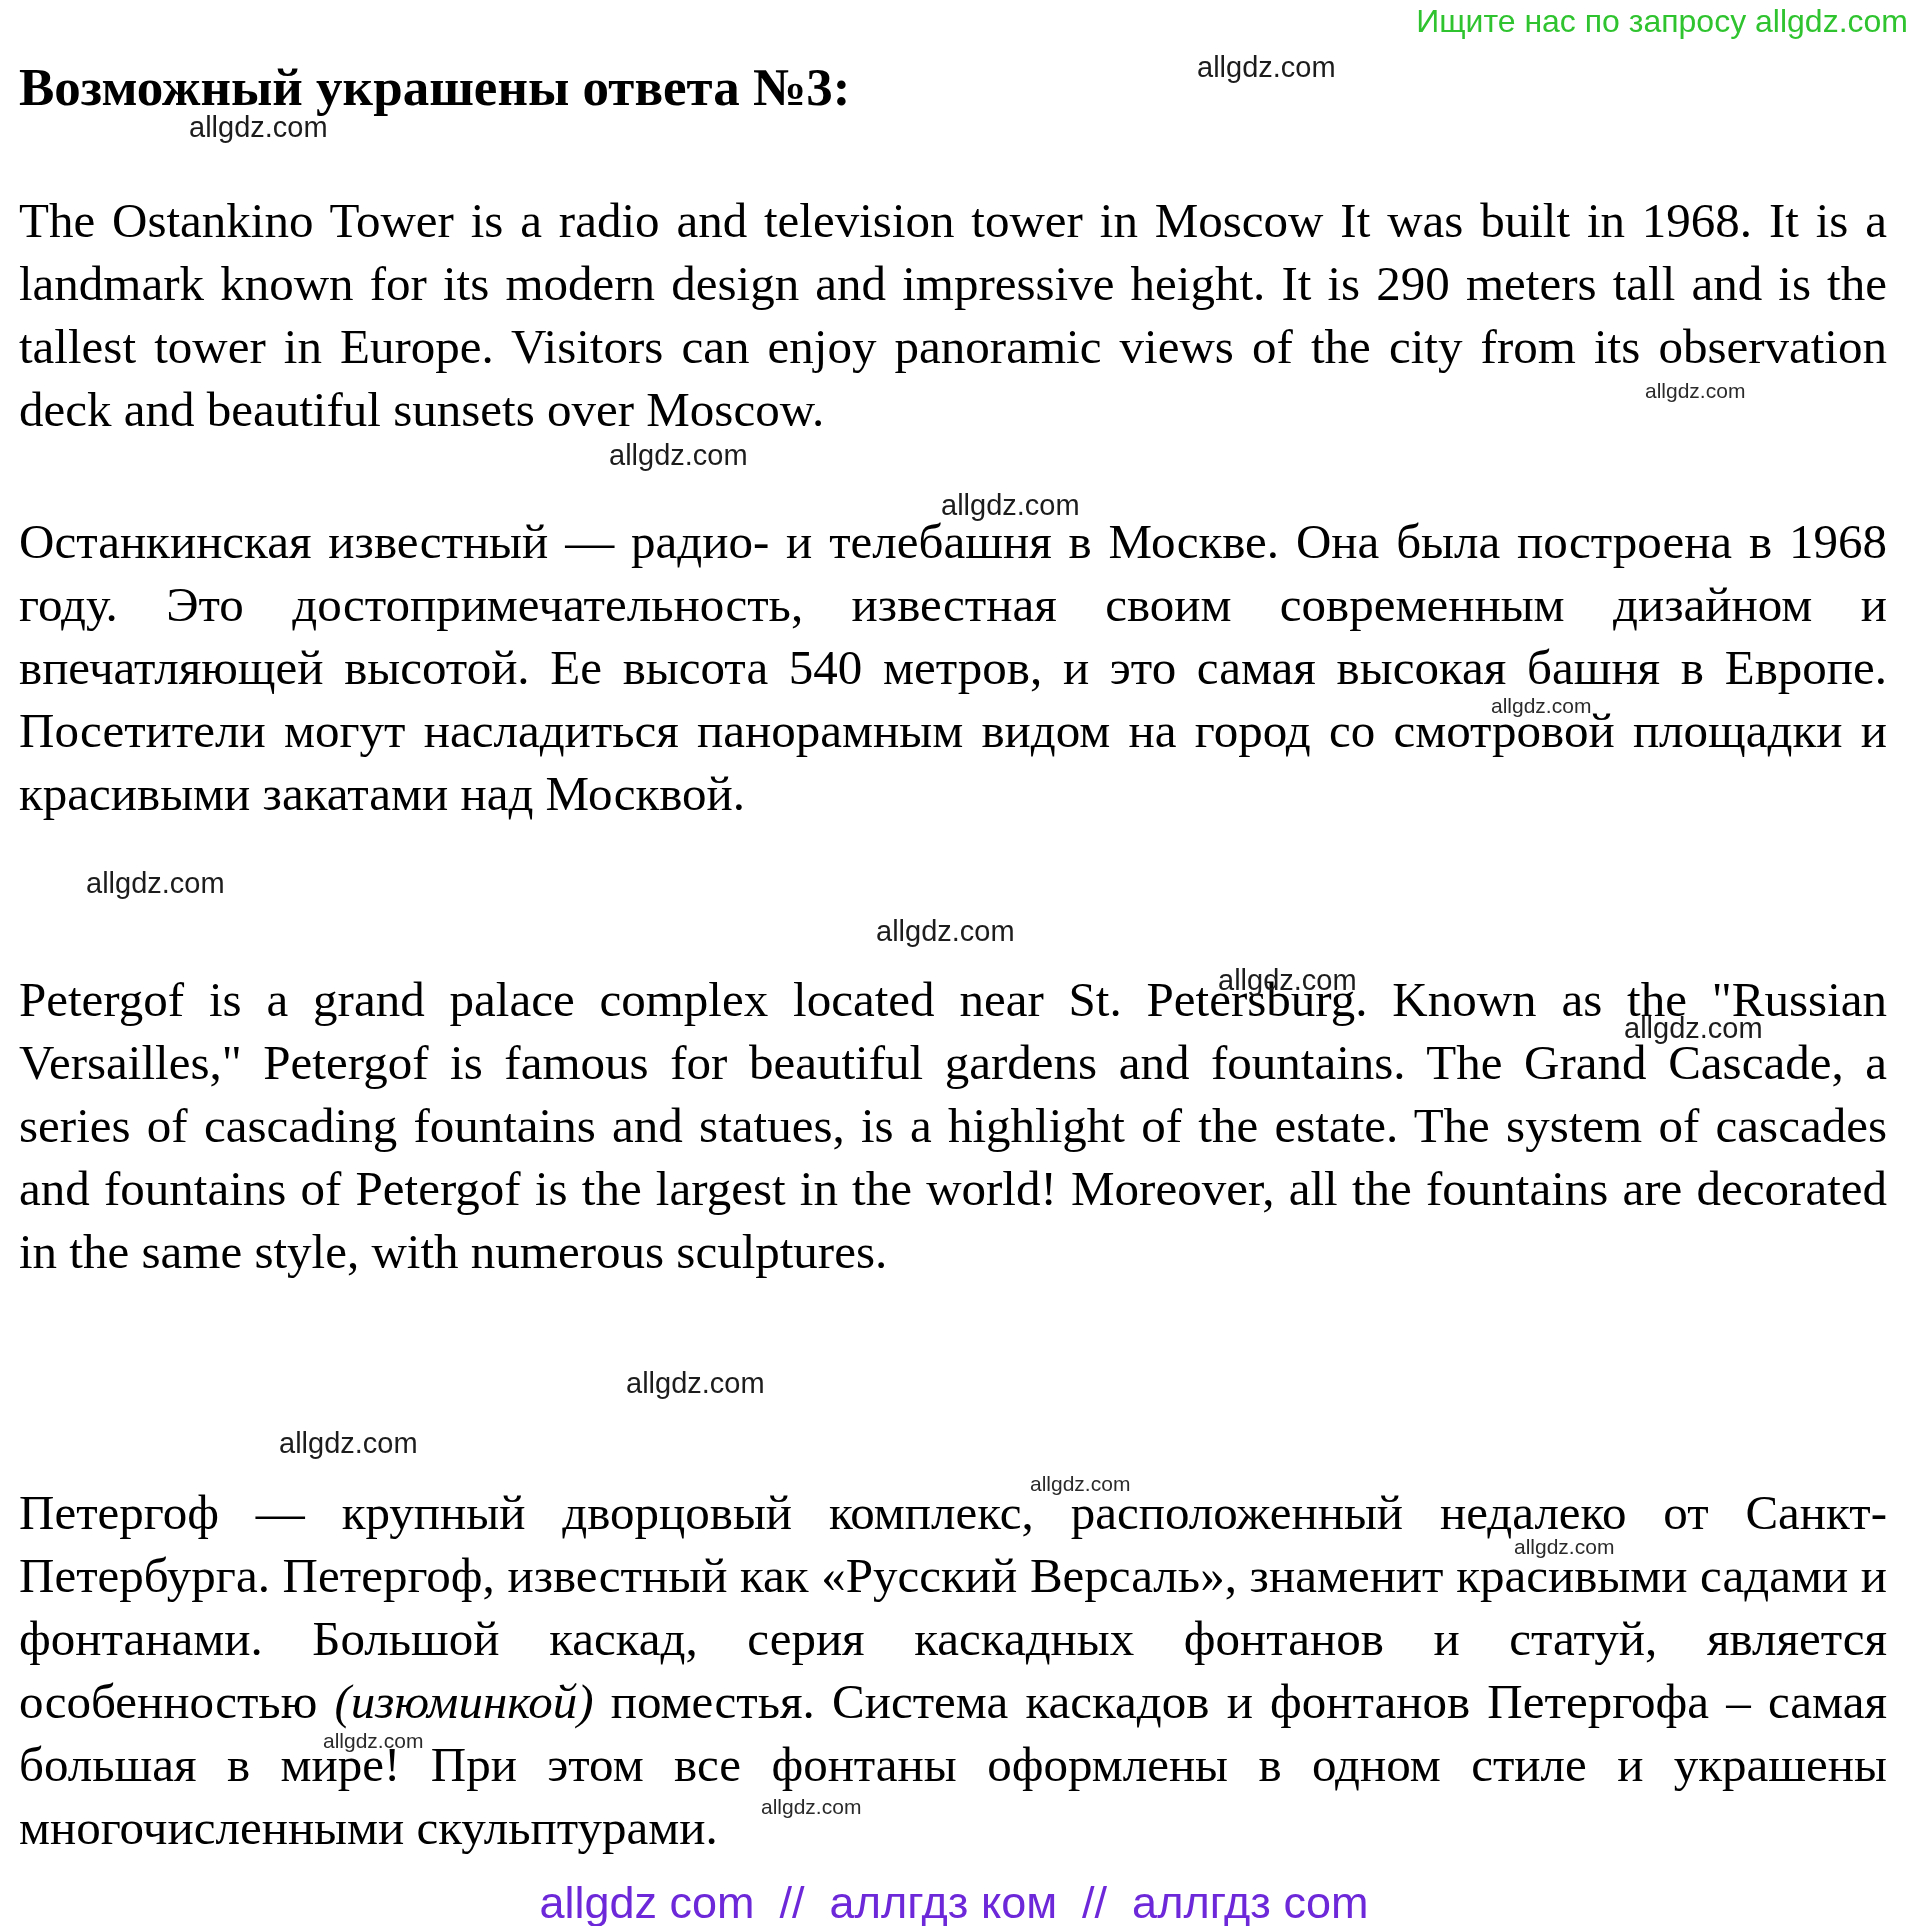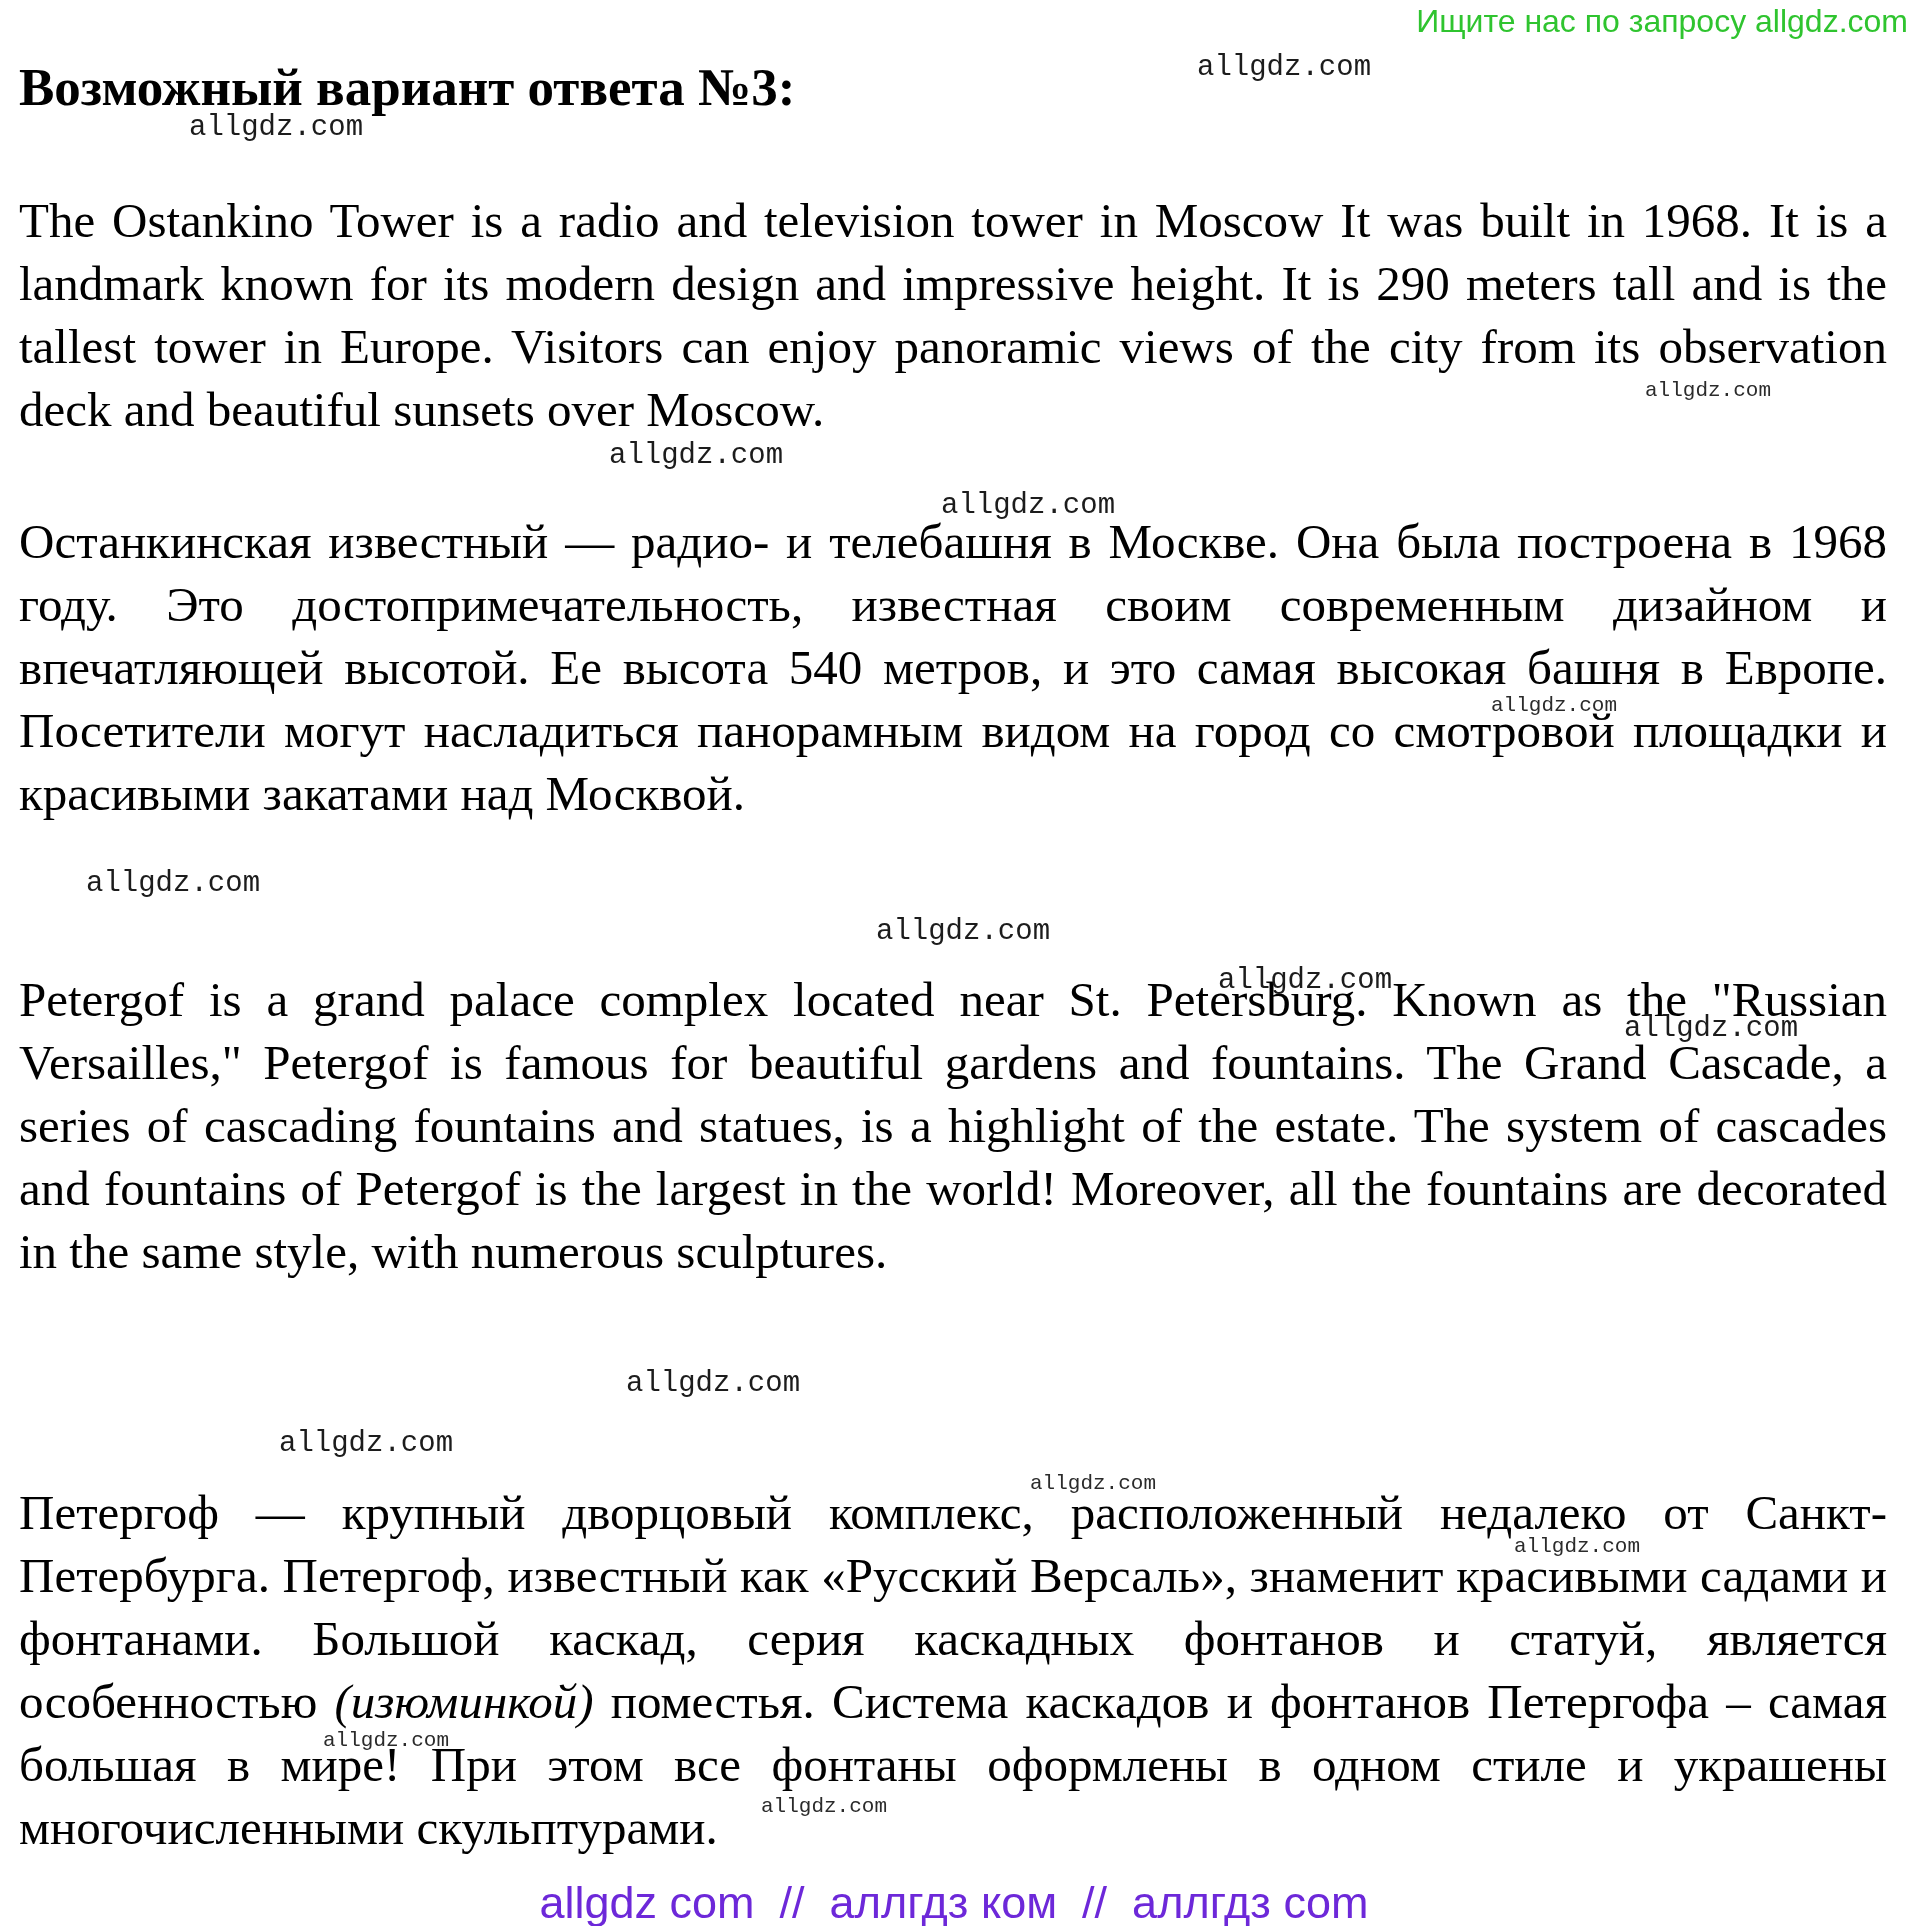--- a/index.html
+++ b/index.html
@@ -41,21 +41,21 @@
     text-align: justify;
   }
   #para-en1 { top: 189px; }
   #para-ru1 { top: 510px; }
   #para-en2 { top: 968px; }
   #para-ru2 { top: 1481px; }
   .para b { font-weight: normal; }
   .para i { font-style: italic; }
   .wm {
     position: absolute;
-    font-family: Liberation Mono, monospace;
+    font-family: Liberation Sans, sans-serif;
     font-size: 29px;
     line-height: 1.1;
     color: #1c1c1c;
     white-space: nowrap;
   }
   .wm.sm { font-size: 21px; color: #2b2b2b; }
   .footer {
     position: absolute;
     top: 1877px; left: 0; width: 100%;
     text-align: center;
@@ -65,21 +65,21 @@
     white-space: pre;
   }
 </style>
 </head>
 <body>
 
 <div class="page">
 
   <div class="banner">Ищите нас по запросу allgdz.com</div>
 
-  <h1 class="heading" id="heading3">Возможный вариант ответа №3:</h1>
+  <h1 class="heading" id="heading3">Возможный украшены ответа №3:</h1>
 
   <p class="para" id="para-en1"><b>The Ostankino Tower</b><span> is a radio and television tower in Moscow It was built in 1968. It is a landmark known for its modern design and impressive height. It is 290 meters tall and is the tallest tower in Europe. Visitors can enjoy panoramic views of the city from its observation deck and beautiful sunsets over Moscow.</span></p>
 
   <p class="para" id="para-ru1"><b>Останкинская известный —</b><span> радио- и телебашня в Москве. Она была построена в 1968 году. Это достопримечательность, известная своим современным дизайном и впечатляющей высотой. Ее высота 540 метров, и это самая высокая башня в Европе. Посетители могут насладиться панорамным видом на город со смотровой площадки и красивыми закатами над Москвой.</span></p>
 
 
   <p class="para" id="para-en2"><b>Petergof</b><span> is a grand palace complex located near St. Petersburg. Known as the "Russian Versailles," Petergof is famous for beautiful gardens and fountains. The Grand Cascade, a series of cascading fountains and statues, is a highlight of the estate. The system of cascades and fountains of Petergof is the largest in the world! Moreover, all the fountains are decorated in the same style, with numerous sculptures.</span></p>
 
   <p class="para" id="para-ru2"><b>Петергоф —</b><span> крупный дворцовый комплекс, расположенный недалеко от Санкт-Петербурга. Петергоф, известный как «Русский Версаль», знаменит красивыми садами и фонтанами. Большой каскад, серия каскадных фонтанов и статуй, является особенностью </span><i>(изюминкой)</i><span> поместья. Система каскадов и фонтанов Петергофа – самая большая в мире! При этом все фонтаны оформлены в одном стиле и украшены многочисленными скульптурами.</span></p>
 

